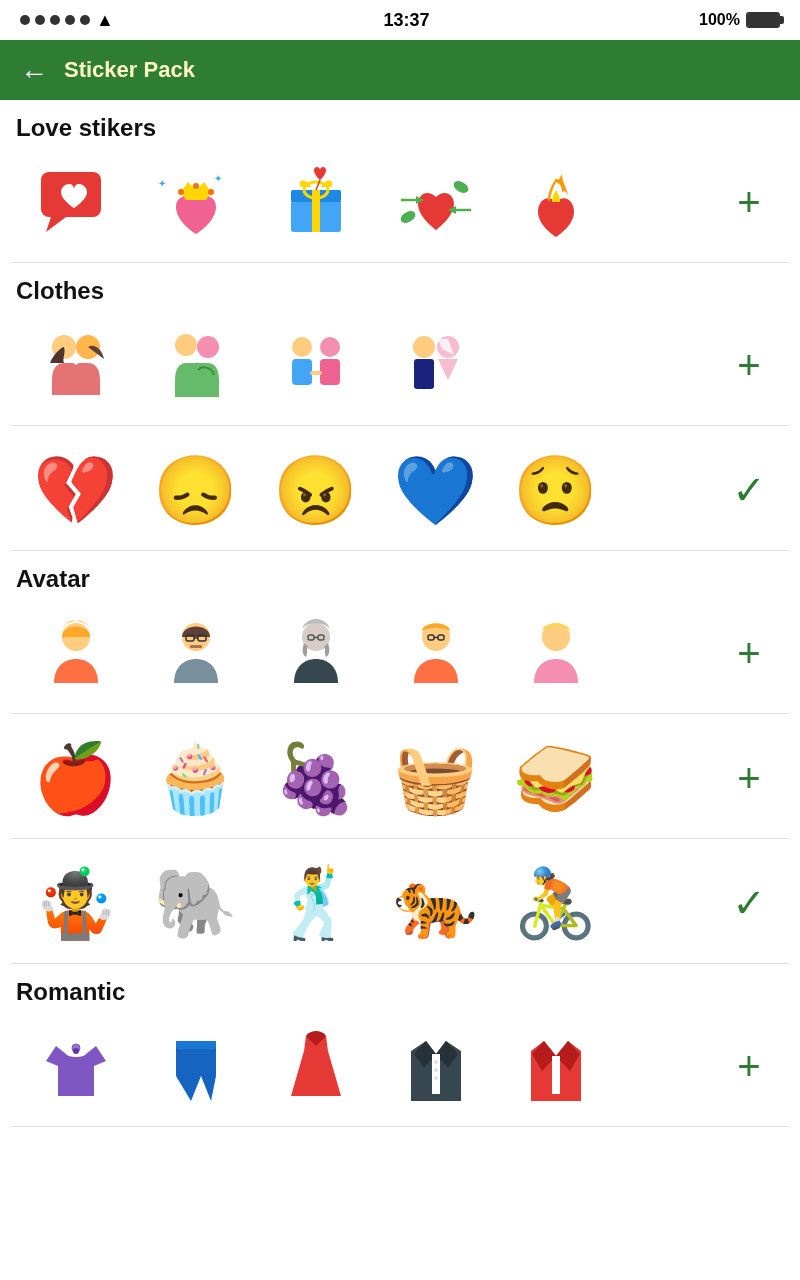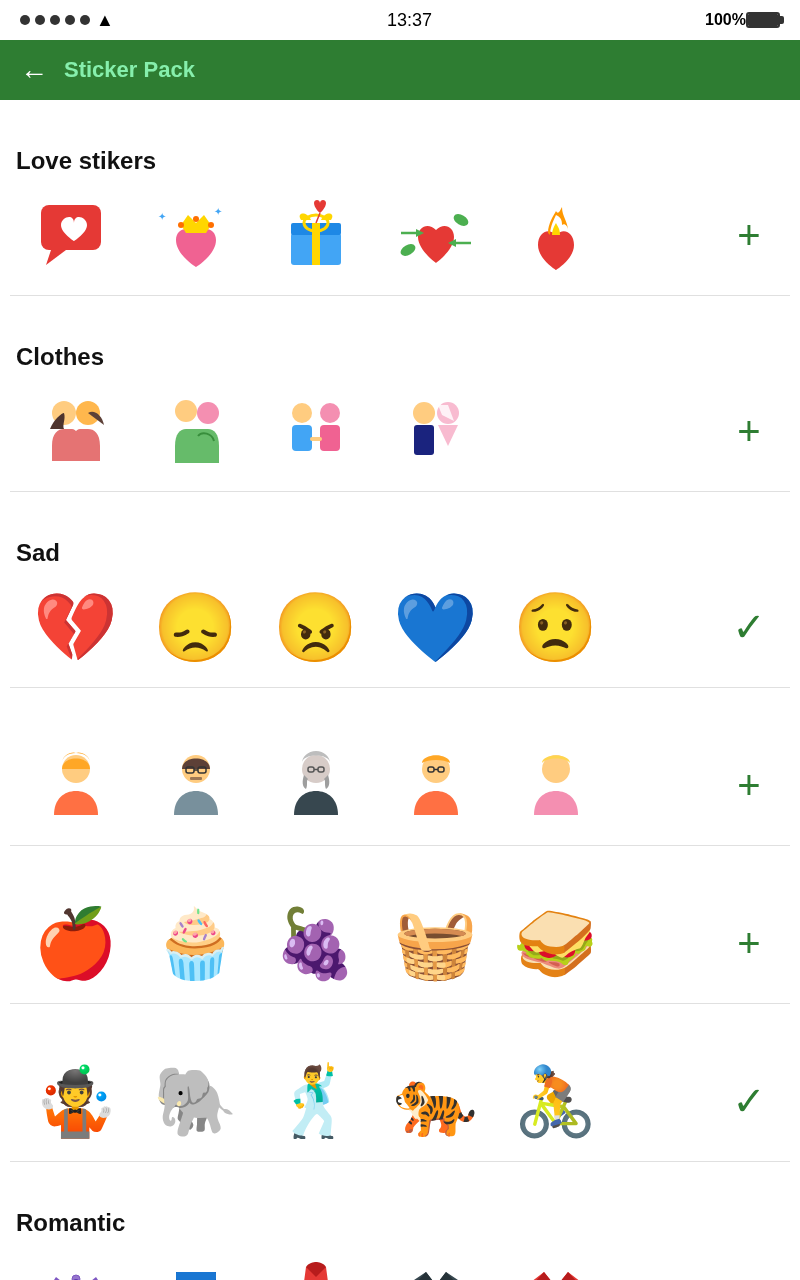--- a/index.html
+++ b/index.html
@@ -21,22 +21,22 @@
       height: 40px;
     }
     .status-left { display: flex; align-items: center; gap: 6px; }
     .status-dots { display: flex; gap: 5px; }
     .status-dot {
       width: 10px; height: 10px;
       border-radius: 50%;
       background: #333;
     }
     .wifi-icon { font-size: 18px; }
-    .status-center { font-size: 18px; font-weight: 400; color: #000; }
-    .status-right { display: flex; align-items: center; font-size: 16px; font-weight: 600; }
+    .status-center { font-size: 18px; font-weight: 700; color: #000; }
+    .status-right { display: flex; align-items: center; gap: 6px; font-size: 16px; font-weight: 600; }
     .battery-icon {
       width: 34px; height: 16px;
       border: 2px solid #333;
       border-radius: 3px;
       position: relative;
       display: inline-block;
     }
     .battery-icon::after {
       content: '';
       position: absolute;
@@ -63,35 +63,34 @@
       padding: 0 20px;
       height: 60px;
     }
     .back-arrow {
       color: #fff;
       font-size: 28px;
       margin-right: 16px;
       cursor: pointer;
     }
     .header-title {
-      color: #86efac;
+      color: #fef9c3;
       font-size: 22px;
       font-weight: 600;
     }
 
     
     .content {
       padding: 0 10px;
     }
 
     
     .section {
-      padding: 31px 6px 10px 6px;
+      padding: 14px 6px 10px 6px;
       border-bottom: 1px solid #e0e0e0;
-      margin-top: 16px;
     }
     .section-title {
       font-size: 24px;
       font-weight: 700;
       color: #111;
       margin-bottom: 10px;
     }
     .sticker-row {
       display: flex;
       align-items: center;
@@ -276,21 +275,20 @@
           <path d="M42 14 L52 14 L58 30 L46 24" fill="white" opacity="0.8"></path>
         </svg>
       </div>
       <div class="action-btn">
         <span class="plus-icon">+</span>
       </div>
     </div>
   </div>
 
   <div class="section">
-    <div class="section-title">Sad</div>
     <div class="sticker-row">
       <div class="sticker-item">
         <span class="sticker-emoji">💔</span>
       </div>
       <div class="sticker-item">
         <span class="sticker-emoji">😞</span>
       </div>
       <div class="sticker-item">
         <span class="sticker-emoji">😠</span>
       </div>
@@ -300,20 +298,21 @@
       <div class="sticker-item">
         <span class="sticker-emoji">😟</span>
       </div>
       <div class="action-btn">
         <span class="check-icon">✓</span>
       </div>
     </div>
   </div>
 
   <div class="section">
+    <div class="section-title">Avatar</div>
     <div class="sticker-row">
       <div class="sticker-item">
         <svg class="sticker-svg" viewBox="0 0 80 80" xmlns="http://www.w3.org/2000/svg">
           <circle cx="40" cy="24" r="14" fill="#ffcc80"></circle>
           <path d="M26 24 C26 10 54 10 54 24" fill="#ffa726"></path>
           <path d="M18 70 C18 54 28 46 40 46 C52 46 62 54 62 70Z" fill="#ff7043"></path>
 
           <path d="M26 18 C26 10 36 6 40 8 C44 6 54 10 54 18 C54 12 48 8 40 8 C32 8 26 12 26 18Z" fill="#ffa726"></path>
         </svg>
       </div>

